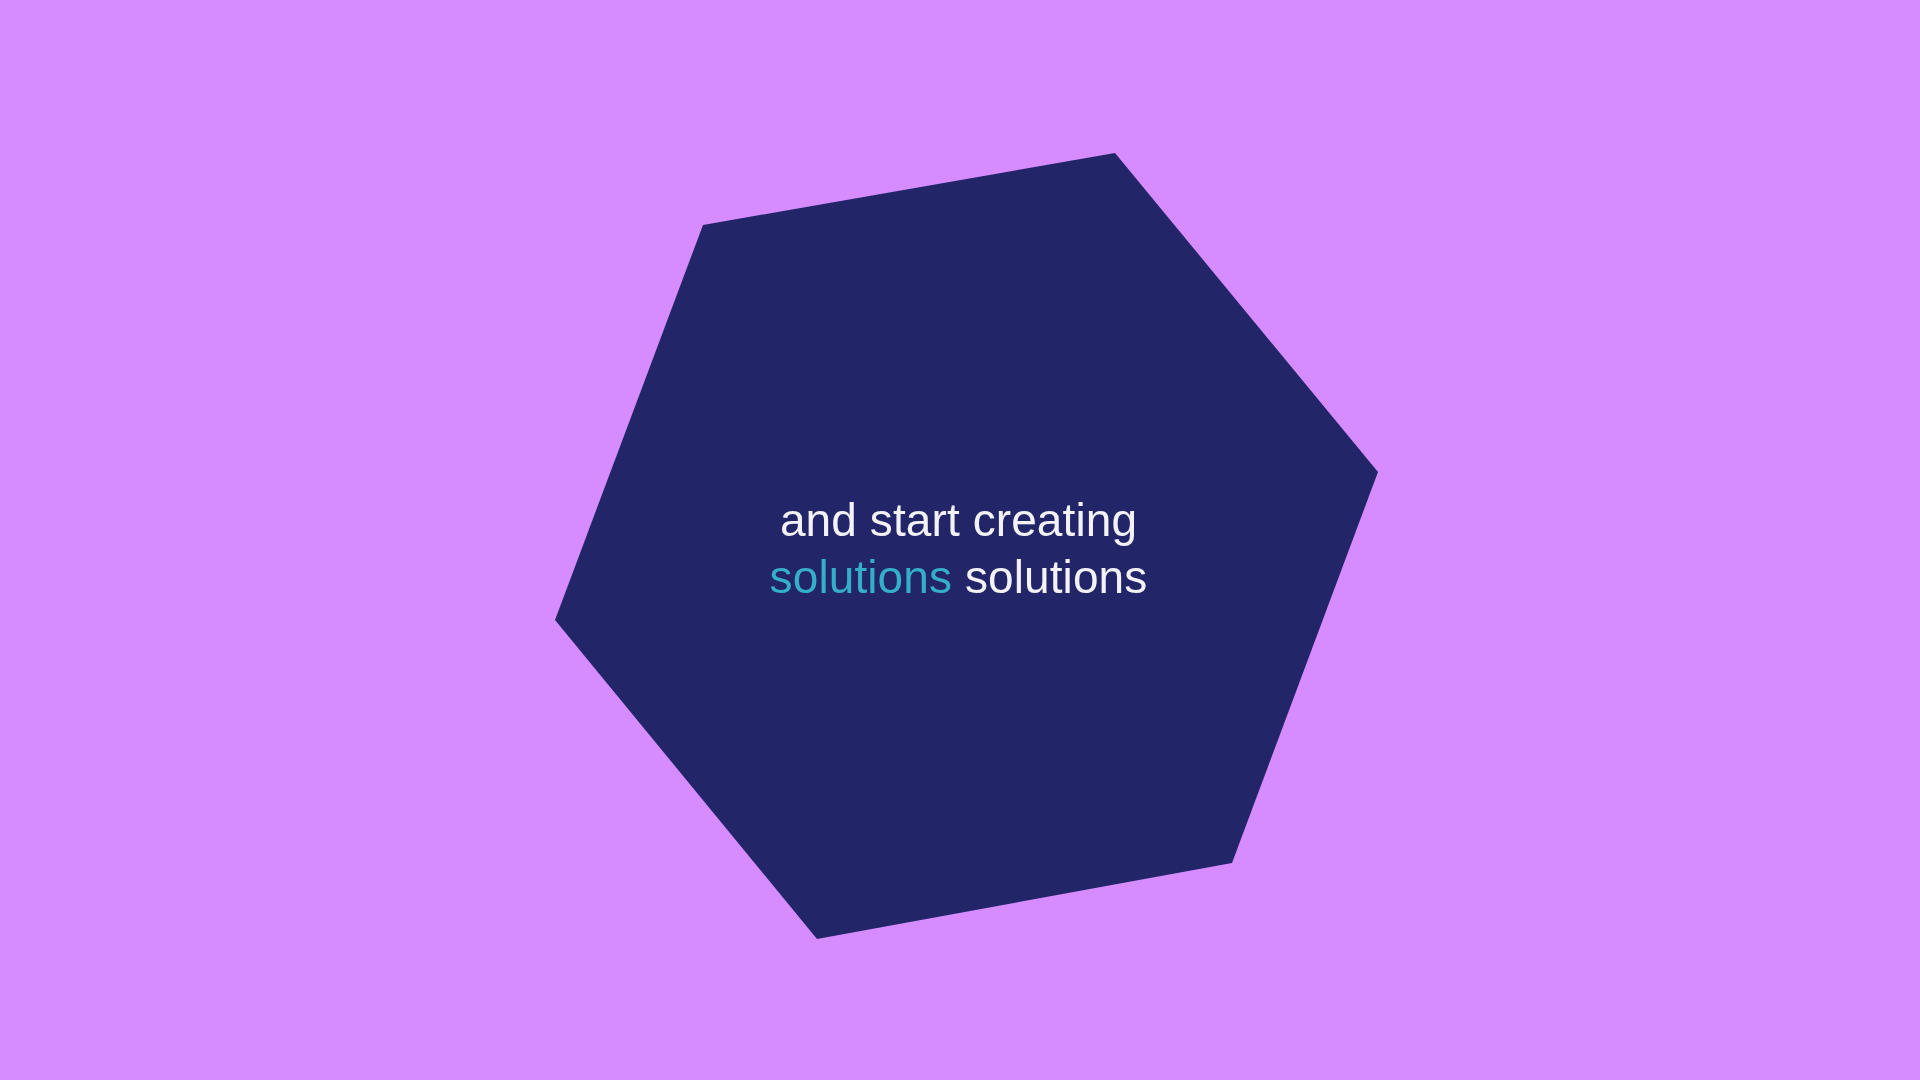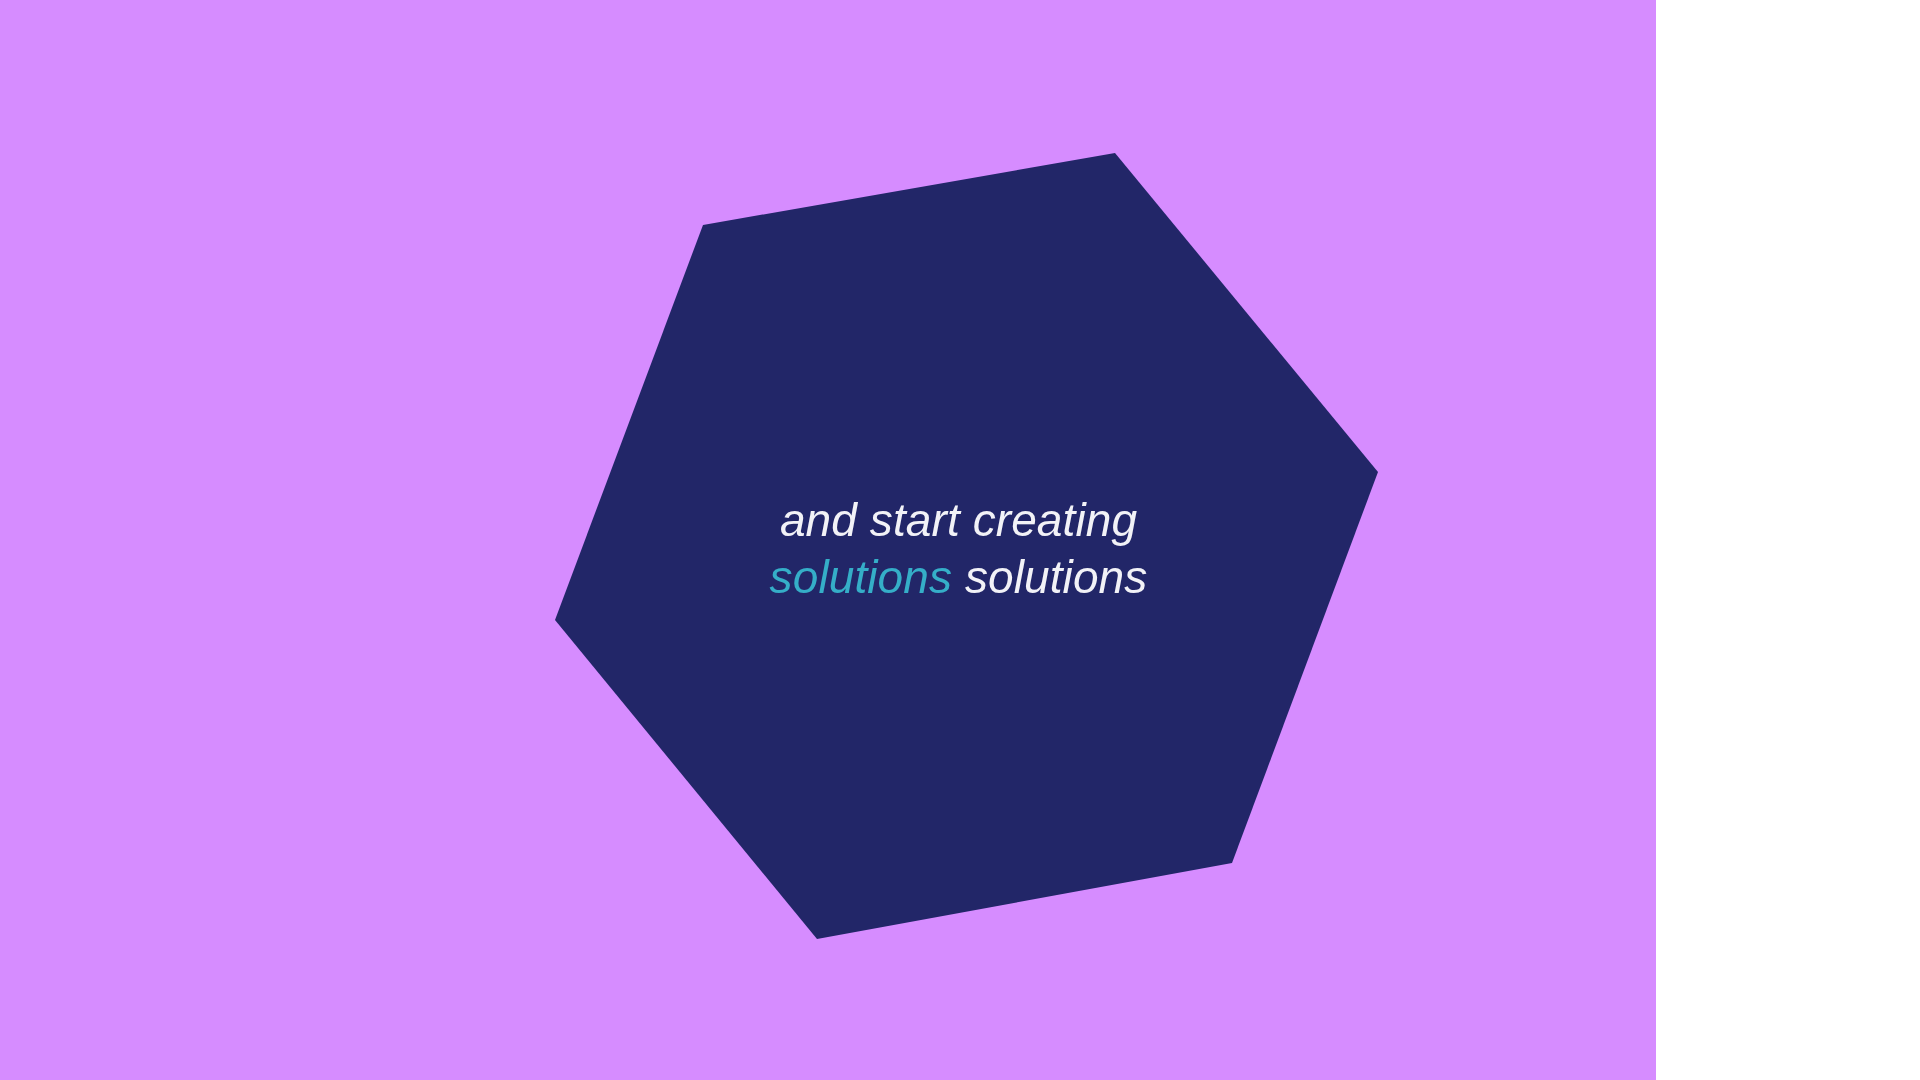--- a/index.html
+++ b/index.html
@@ -8,25 +8,24 @@
   }
   body {
     width: 1920px;
     height: 1080px;
     overflow: hidden;
     font-family: "Liberation Sans", sans-serif;
   }
 
   #slide {
     position: relative;
-    width: 1656px;
+    width: 1920px;
     height: 1080px;
     background: #d68cff;
     overflow: hidden;
-    font-style: italic;
   }
 
   #hex-layer {
     position: absolute;
     inset: 0;
     width: 1920px;
     height: 1080px;
     display: block;
   }
 

